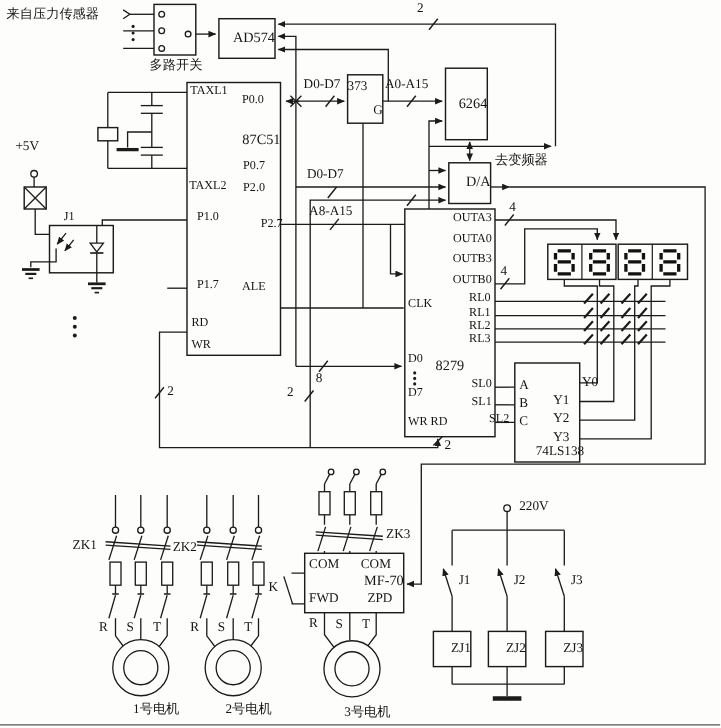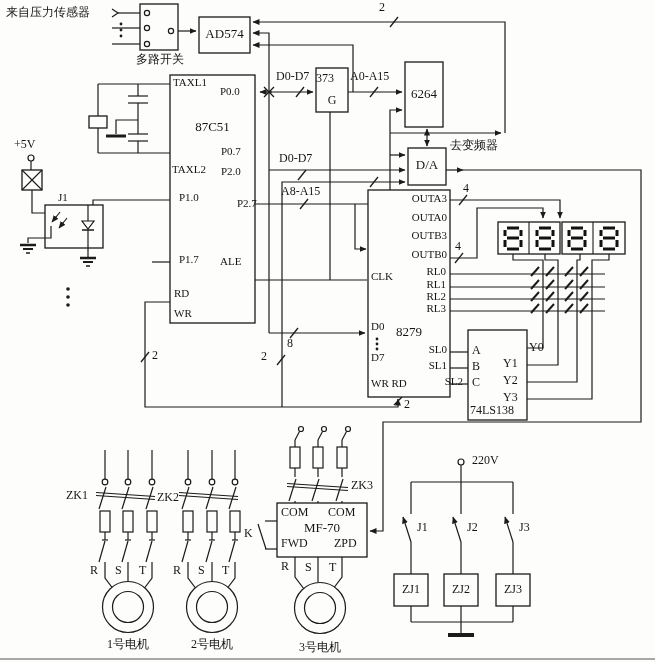--- a/index.html
+++ b/index.html
@@ -1,21 +1,21 @@
 <!DOCTYPE html>
 <html><head>
 <meta charset="utf-8">
 <style>
   html,body{margin:0;padding:0;background:#ffffff;}
   #fig{position:relative;width:655px;height:662px;background:#fdfdfb;overflow:hidden;
        font-family:"Liberation Serif",serif;}
   #fig svg{position:absolute;left:0;top:0;}
   .lb{position:absolute;color:#151515;line-height:1;white-space:nowrap;}
   .s11{font-size:11px;} .s12{font-size:12px;} .s13{font-size:13px;}
-  .ctr{text-align:center;}
+  .ctr{text-align:right;}
   .ra{text-align:right;}
 </style>
 </head>
 <body>
 
 <div id="fig">
 <svg width="655" height="662" viewBox="0 0 655 662">
   <defs>
     <marker id="arr" markerWidth="9" markerHeight="8" refX="6.5" refY="3" orient="auto" markerUnits="userSpaceOnUse">
       <path d="M0,0 L7,3 L0,6 z" fill="#1b1b1b"></path>
@@ -354,21 +354,21 @@
   <div class="lb s11" style="left:172px;top:164px">TAXL2</div>
   <div class="lb s11" style="left:221px;top:146px">P0.7</div>
   <div class="lb s11" style="left:221px;top:166px">P2.0</div>
   <div class="lb s11" style="left:179px;top:192px">P1.0</div>
   <div class="lb s11" style="left:237px;top:198px">P2.7</div>
   <div class="lb s11" style="left:179px;top:254px">P1.7</div>
   <div class="lb s11" style="left:220px;top:256px">ALE</div>
   <div class="lb s11" style="left:174px;top:288px">RD</div>
   <div class="lb s11" style="left:174px;top:308px">WR</div>
 
-  <div class="lb s12" style="left:14px;top:138px">+5V</div>
+  <div class="lb s12" style="left:14px;top:126px">+5V</div>
   <div class="lb s11" style="left:58px;top:192px">J1</div>
   <div class="lb s12" style="left:279px;top:152px">D0-D7</div>
   <div class="lb s12" style="left:281px;top:185px">A8-A15</div>
   <div class="lb s12" style="left:450px;top:139px">去变频器</div>
   <div class="lb s13 ctr" style="left:408px;top:158px;width:38px">D/A</div>
 
   <div class="lb s11" style="left:371px;top:271px">CLK</div>
   <div class="lb s11" style="left:371px;top:321px">D0</div>
   <div class="lb s13" style="left:396px;top:325px">8279</div>
   <div class="lb s11" style="left:371px;top:352px">D7</div>
@@ -392,21 +392,21 @@
   <div class="lb s12" style="left:463px;top:182px">4</div>
   <div class="lb s12" style="left:455px;top:240px">4</div>
 
   <div class="lb s12" style="left:472px;top:344px">A</div>
   <div class="lb s12" style="left:472px;top:360px">B</div>
   <div class="lb s12" style="left:472px;top:376px">C</div>
   <div class="lb s12" style="left:529px;top:341px">Y0</div>
   <div class="lb s12" style="left:503px;top:357px">Y1</div>
   <div class="lb s12" style="left:503px;top:374px">Y2</div>
   <div class="lb s12" style="left:503px;top:391px">Y3</div>
-  <div class="lb s12 ctr" style="left:468px;top:404px;width:48px">74LS138</div>
+  <div class="lb s12 ctr" style="left:468px;top:404px;width:63px">74LS138</div>
 
   <div class="lb s12" style="left:66px;top:489px">ZK1</div>
   <div class="lb s12" style="left:157px;top:491px">ZK2</div>
   <div class="lb s12" style="left:351px;top:479px">ZK3</div>
   <div class="lb s12" style="left:244px;top:527px">K</div>
   <div class="lb s12" style="left:281px;top:506px">COM</div>
   <div class="lb s12" style="left:328px;top:506px">COM</div>
   <div class="lb s13 ctr" style="left:277px;top:521px;width:90px">MF-70</div>
   <div class="lb s12" style="left:281px;top:537px">FWD</div>
   <div class="lb s12" style="left:334px;top:537px">ZPD</div>

